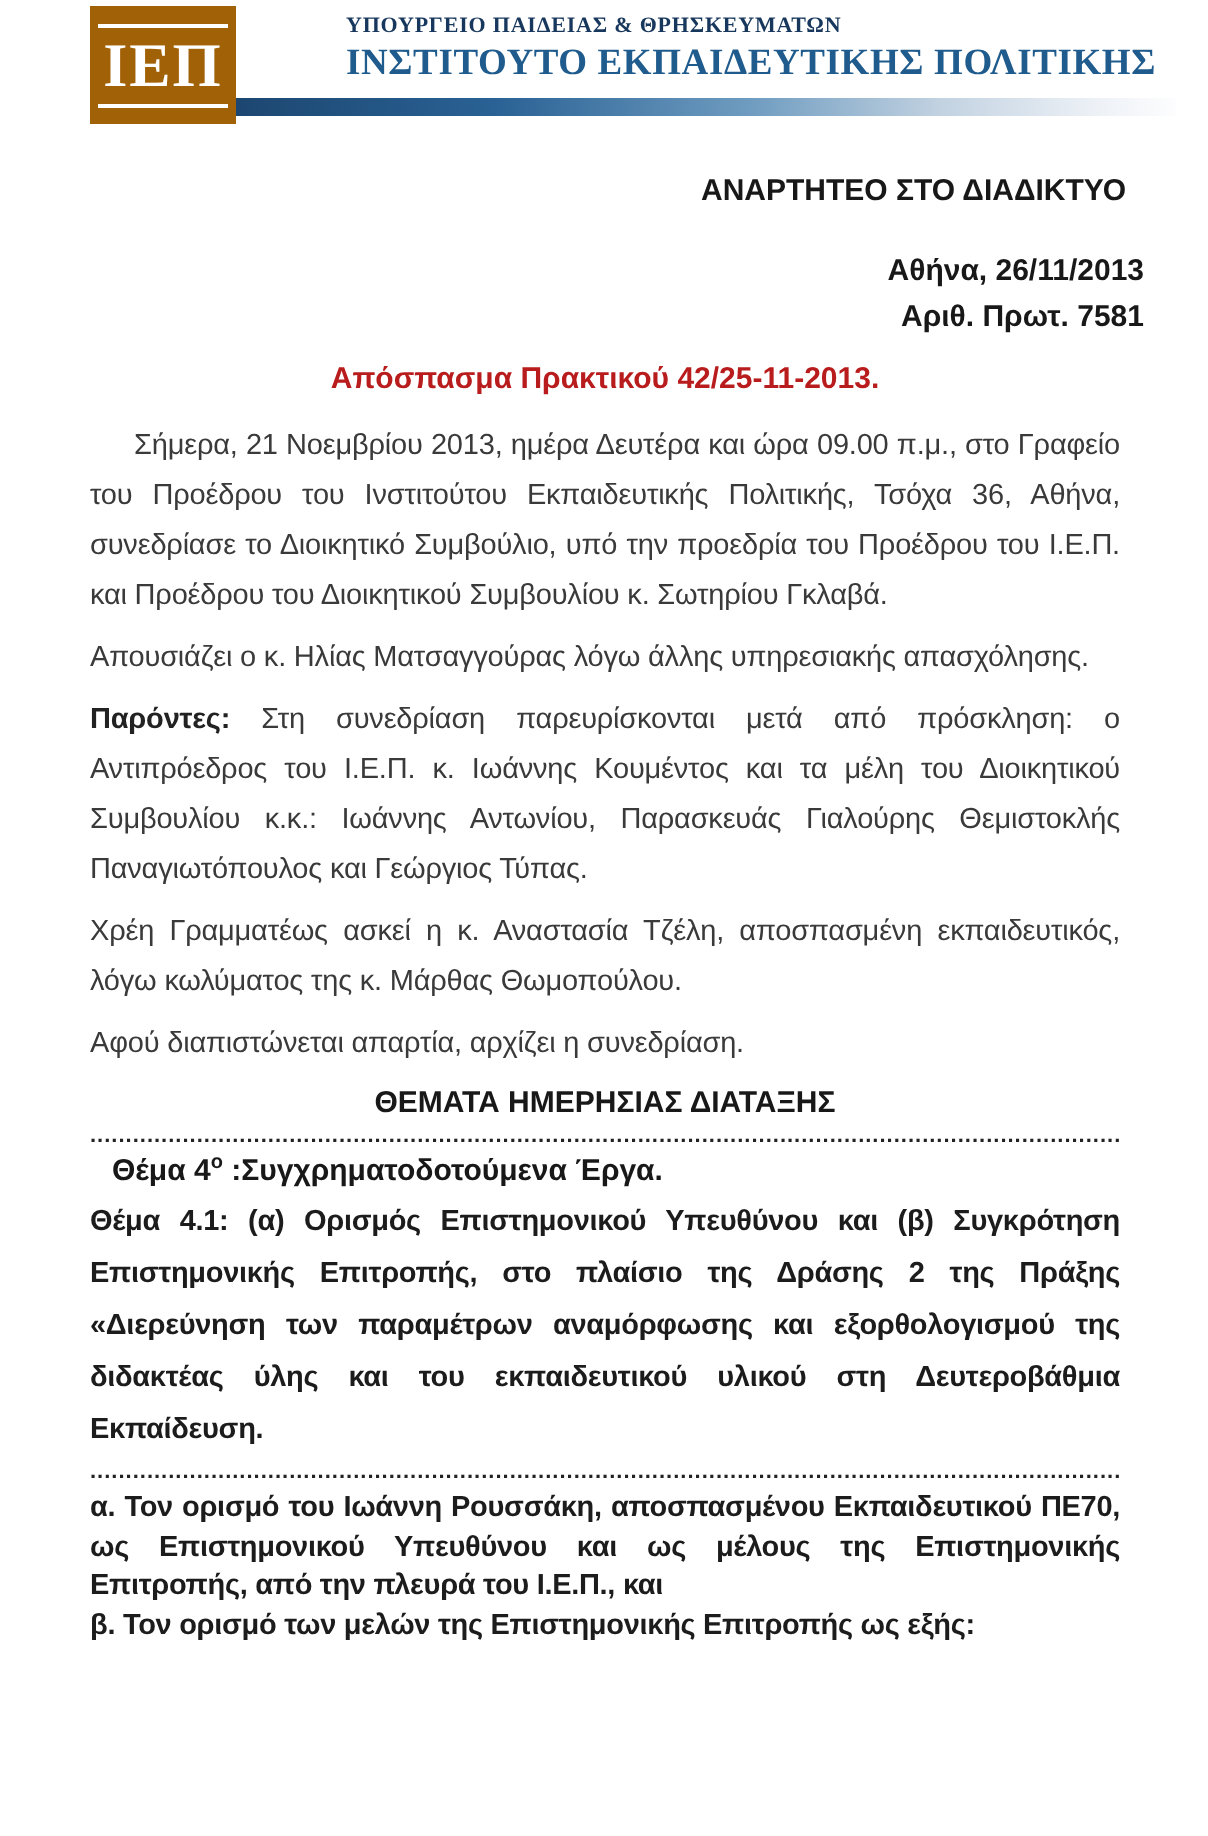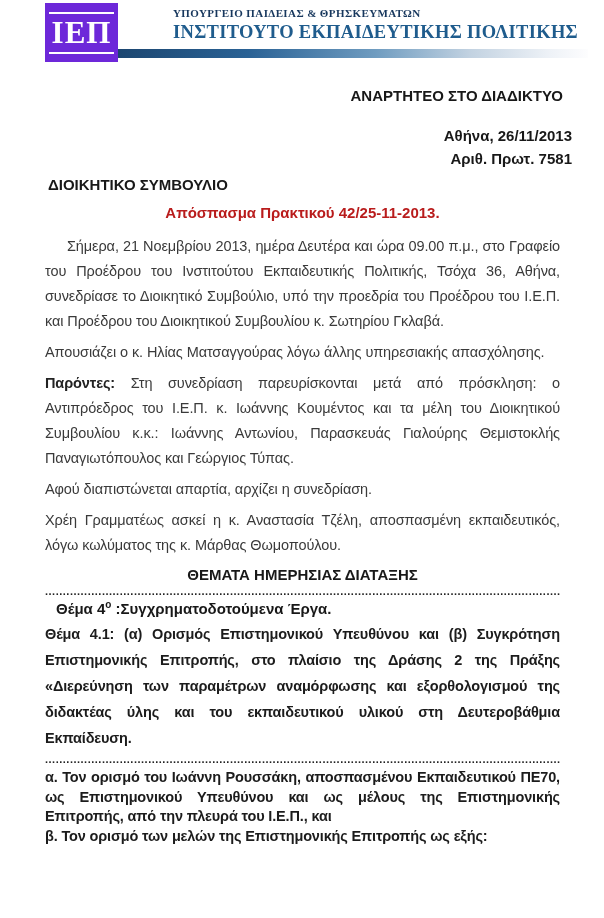--- a/index.html
+++ b/index.html
@@ -7,21 +7,21 @@
     width:604px;height:918px;background:#fff;position:relative;overflow:hidden;
     font-family:"Liberation Sans",sans-serif;color:#3a3a3a;
   }
   
   .hdr{position:relative;height:63px;}
   .hdr-bar{
     position:absolute;left:116px;right:16px;top:49px;height:9px;
     background:linear-gradient(to right,#1c4670 0%,#2a6295 28%,#6f9cc0 55%,#c2d2e1 75%,#eef2f7 92%,#fdfdfe 100%);
   }
   .logo{
-    position:absolute;left:45px;top:3px;width:73px;height:59px;background:#6d28d9;
+    position:absolute;left:45px;top:3px;width:73px;height:59px;background:#a16207;
     display:flex;align-items:center;justify-content:center;z-index:2;
   }
   .logo-inner{
     color:#fff;font-family:"Liberation Serif",serif;font-weight:700;font-size:31px;line-height:1;
     padding:3px 3px 4px 3px;border-top:2px solid #fff;border-bottom:2px solid #fff;letter-spacing:1px;
   }
   .hdr-text{position:absolute;left:129px;top:7px;z-index:1;margin-left:44px;}
   .ministry{
     font-family:"Liberation Serif",serif;font-weight:700;color:#17375d;
     font-size:11px;letter-spacing:.4px;
@@ -78,33 +78,32 @@
 
   <div class="notice">ΑΝΑΡΤΗΤΕΟ ΣΤΟ ΔΙΑΔΙΚΤΥΟ</div>
 
   <div class="dateblock">
     <div>Αθήνα, 26/11/2013</div>
     <div>Αριθ. Πρωτ. 7581</div>
   </div>
 
   <div class="content">
 
-    <div class="board">ΔΙΟΙΚΗΤΙΚΟ ΣΥΜΒΟΥΛΙΟ</div>
 
     <div class="minutes">Απόσπασμα Πρακτικού 42/25-11-2013.</div>
 
     <p class="bp first">Σήμερα, 21 Νοεμβρίου 2013, ημέρα Δευτέρα και ώρα 09.00 π.μ., στο Γραφείο του Προέδρου του Ινστιτούτου Εκπαιδευτικής Πολιτικής, Τσόχα 36, Αθήνα, συνεδρίασε το Διοικητικό Συμβούλιο, υπό την προεδρία του Προέδρου του Ι.Ε.Π. και Προέδρου του Διοικητικού Συμβουλίου κ. Σωτηρίου Γκλαβά.</p>
 
     <p class="bp">Απουσιάζει ο κ. Ηλίας Ματσαγγούρας λόγω άλλης υπηρεσιακής απασχόλησης.</p>
 
     <p class="bp"><span class="lead">Παρόντες:</span><span> Στη συνεδρίαση παρευρίσκονται μετά από πρόσκληση: ο Αντιπρόεδρος του Ι.Ε.Π. κ. Ιωάννης Κουμέντος και τα μέλη του Διοικητικού Συμβουλίου κ.κ.: Ιωάννης Αντωνίου, Παρασκευάς Γιαλούρης Θεμιστοκλής Παναγιωτόπουλος και Γεώργιος Τύπας.</span></p>
 
+    <p class="bp">Χρέη Γραμματέως ασκεί η κ. Αναστασία Τζέλη, αποσπασμένη εκπαιδευτικός, λόγω κωλύματος της κ. Μάρθας Θωμοπούλου.</p>
+
     <p class="bp">Αφού διαπιστώνεται απαρτία, αρχίζει η συνεδρίαση.</p>
-
-    <p class="bp">Χρέη Γραμματέως ασκεί η κ. Αναστασία Τζέλη, αποσπασμένη εκπαιδευτικός, λόγω κωλύματος της κ. Μάρθας Θωμοπούλου.</p>
 
     <div class="agenda">ΘΕΜΑΤΑ ΗΜΕΡΗΣΙΑΣ ΔΙΑΤΑΞΗΣ</div>
 
     <div class="dots">........................................................................................................................................................................................................................................</div>
 
     <div class="topic4"><span>Θέμα 4</span><sup>ο</sup><span> :Συγχρηματοδοτούμενα Έργα.</span></div>
 
     <p class="bold-block">Θέμα 4.1: (α) Ορισμός Επιστημονικού Υπευθύνου και (β) Συγκρότηση Επιστημονικής Επιτροπής, στο πλαίσιο της Δράσης 2 της Πράξης «Διερεύνηση των παραμέτρων αναμόρφωσης και εξορθολογισμού της διδακτέας ύλης και του εκπαιδευτικού υλικού στη Δευτεροβάθμια Εκπαίδευση.</p>
 
     <div class="dots">........................................................................................................................................................................................................................................</div>

